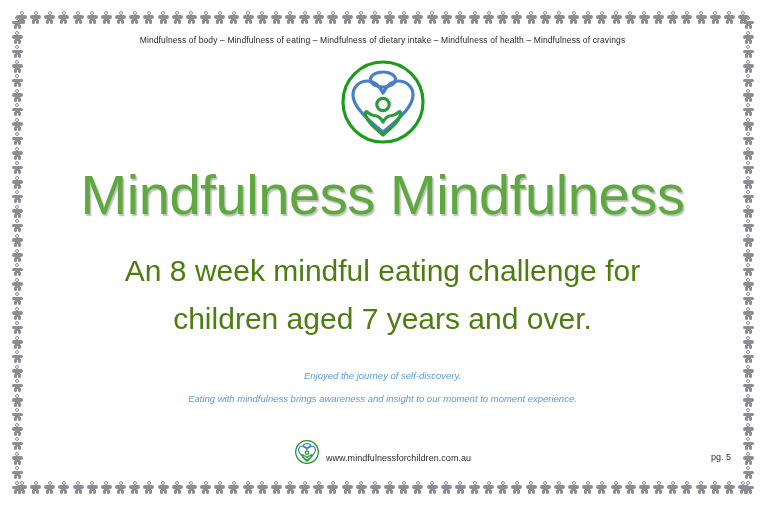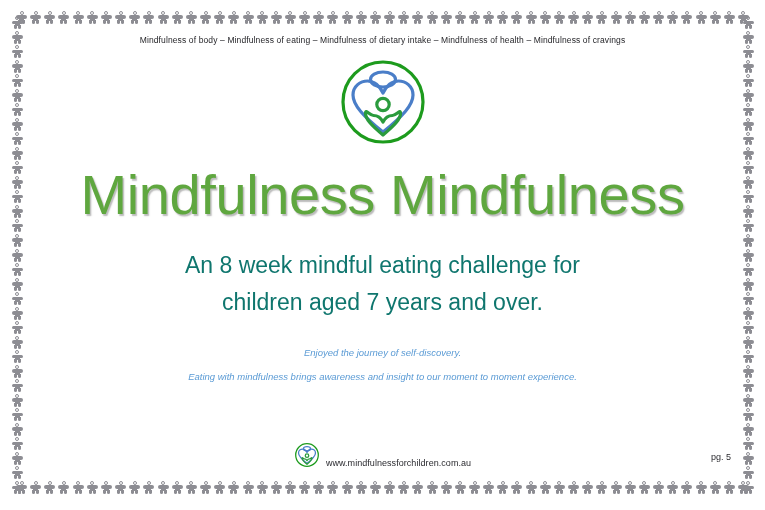--- a/index.html
+++ b/index.html
@@ -127,23 +127,23 @@
     line-height: 1.05;
     color: #5fa73f;
     font-weight: 400;
     letter-spacing: -0.4px;
     text-shadow: 1.5px 1.5px 1.4px rgba(130,130,130,0.55);
   }
 
   #subtitle {
     margin-top: 22px;
     text-align: center;
-    font-size: 23px;
+    font-size: 30px;
     line-height: 1.62;
-    color: #0f766e;
+    color: #4d7c0f;
     font-weight: 400;
   }
   #subtitle .sub-line { display: block; }
 
   #tagline {
     margin-top: 20px;
     text-align: center;
     font-size: 9.5px;
     line-height: 2.45;
     color: #5b9bd5;
@@ -156,21 +156,21 @@
     position: absolute;
     left: 0;
     right: 0;
     bottom: 20px;
     height: 32px;
   }
   #footer-center {
     position: absolute;
     left: 0; right: 0;
     display: flex;
-    align-items: flex-end;
+    align-items: center;
     justify-content: center;
     gap: 6px;
     height: 32px;
   }
   #footer-url {
     font-size: 9px;
     color: #2b2b30;
     letter-spacing: .05px;
     padding-top: 12px;
   }

